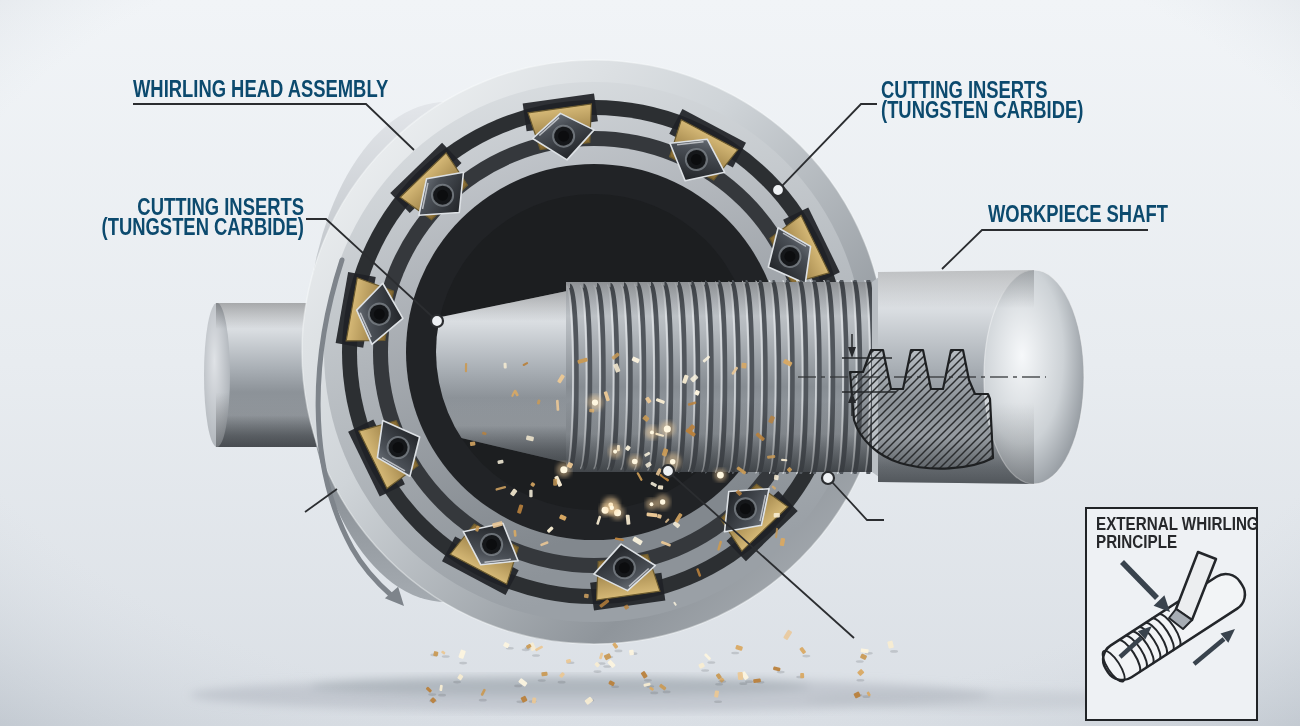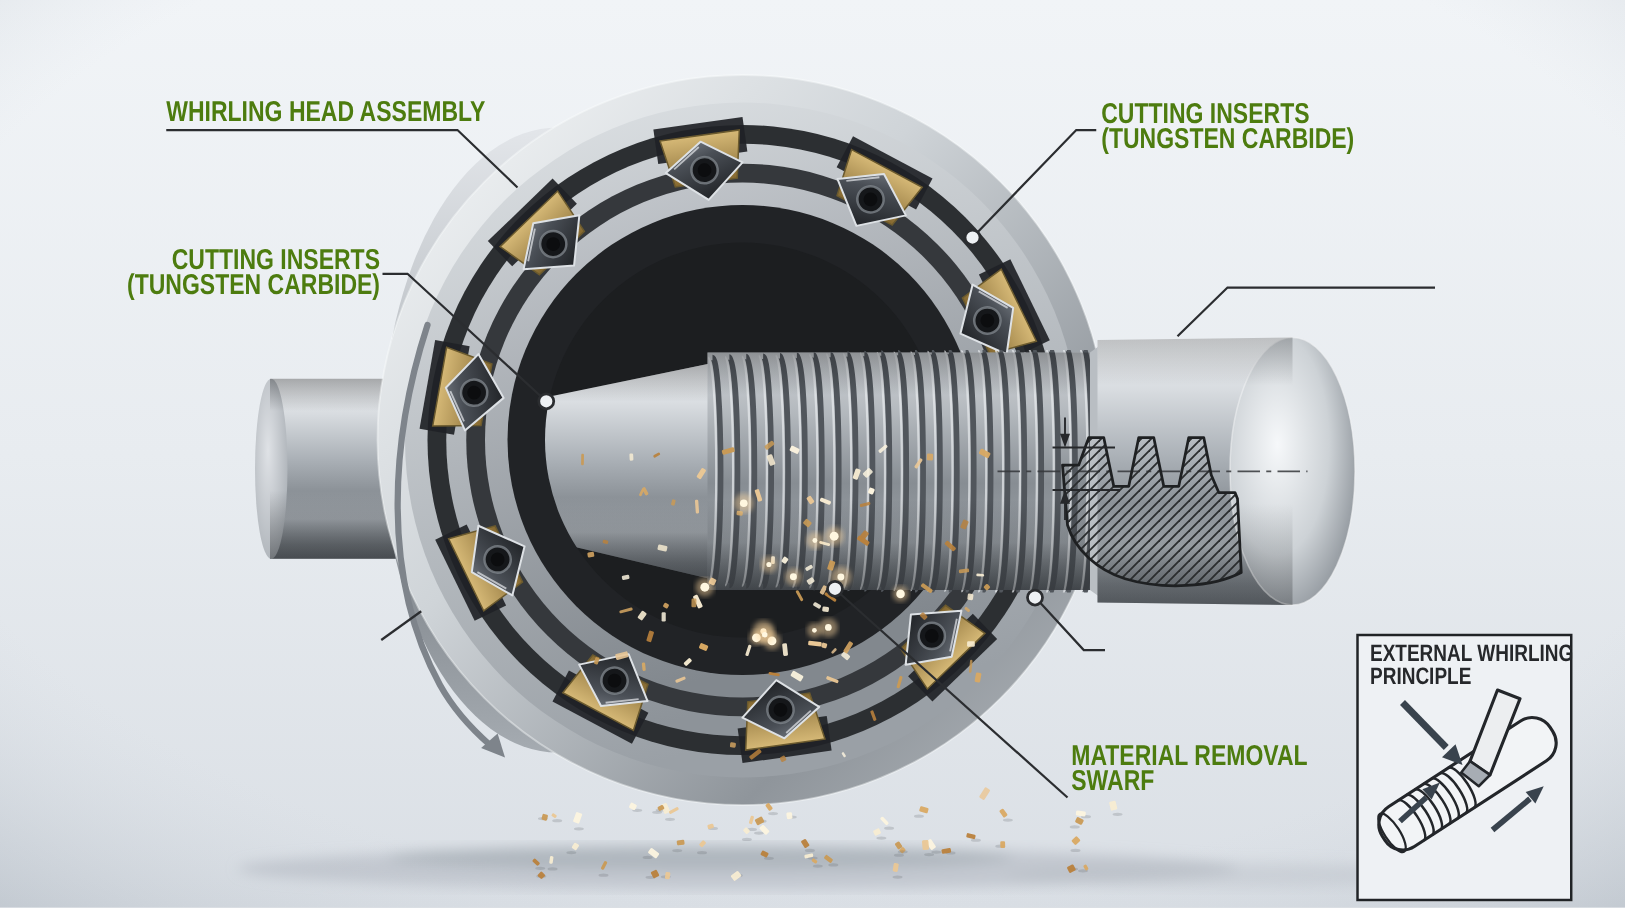--- a/index.html
+++ b/index.html
@@ -1,19 +1,19 @@
 <!DOCTYPE html>
 <html><head>
 <meta charset="utf-8">
 <style>
   html,body{margin:0;padding:0;background:#cfd4da;}
   .stage{position:relative;width:1300px;height:726px;overflow:hidden;
          background:#e9edf1;font-family:"Liberation Sans",sans-serif;}
   .stage svg.scene{position:absolute;left:0;top:0;z-index:1;}
-  .lbl{position:absolute;z-index:3;color:#4d7c0f;font-weight:bold;
+  .lbl{position:absolute;z-index:3;color:#0c4a6e;font-weight:bold;
        font-size:23px;line-height:20px;white-space:nowrap;}
   .lbl .cnd{display:block;transform:scaleX(0.8);transform-origin:0 50%;}
   .lbl.r{text-align:right;}
   .lbl.r .cnd{transform-origin:100% 50%;}
   .inset{position:absolute;z-index:3;left:1085px;top:507px;width:173px;height:214px;
          border:2.5px solid #202326;background:#eef1f4;box-sizing:border-box;}
   .inset .ttl{position:absolute;left:9px;top:6px;color:#26282b;font-weight:bold;
               font-size:19px;line-height:18px;white-space:nowrap;z-index:2;}
   .inset .ttl .cnd{display:block;transform:scaleX(0.8);transform-origin:0 50%;}
   .inset svg{position:absolute;left:0;top:0;z-index:1;}
@@ -567,27 +567,26 @@
 <div class="lbl r" style="right:996px;top:197px">
   <span class="cnd">CUTTING INSERTS</span>
   <span class="cnd">(TUNGSTEN CARBIDE)</span>
 </div>
 
 <div class="lbl" style="left:881px;top:80px">
   <span class="cnd">CUTTING INSERTS</span>
   <span class="cnd">(TUNGSTEN CARBIDE)</span>
 </div>
 
-
-
-
-<div class="lbl" style="left:857px;top:594px">
-  <span class="cnd">MATERIAL REMOVAL</span>
-  <span class="cnd">SWARF</span>
+<div class="lbl" style="left:988px;top:204px">
+  <span class="cnd">WORKPIECE SHAFT</span>
 </div>
+
+
+
 
 <div class="inset">
   <div class="ttl">
     <span class="cnd">EXTERNAL WHIRLING</span>
     <span class="cnd">PRINCIPLE</span>
   </div>
   <svg width="168" height="176" viewBox="0 0 168 176">
     <g transform="translate(87,118) rotate(-33)">
       <rect x="-80" y="-19" width="160" height="38" rx="17" fill="#f2f4f6" stroke="#23262a" stroke-width="2.5"></rect>
       <ellipse cx="-72" cy="0" rx="6" ry="18" fill="none" stroke="#23262a" stroke-width="1.8"></ellipse>

